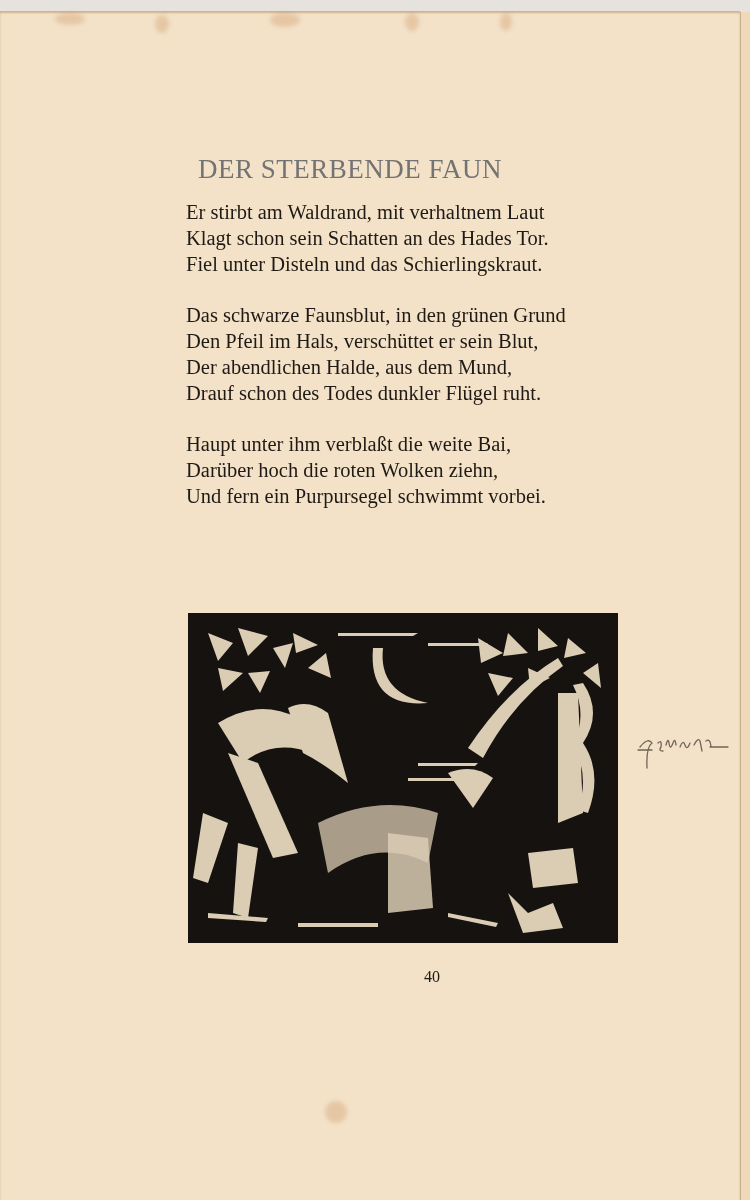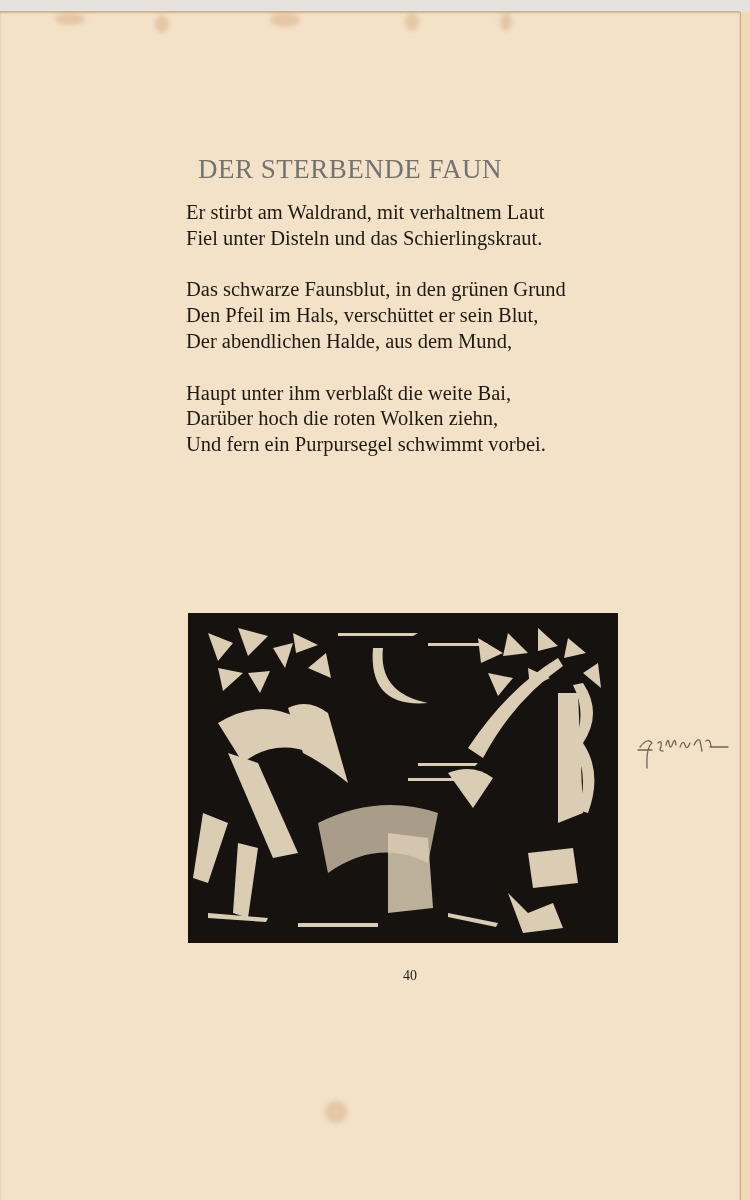--- a/index.html
+++ b/index.html
@@ -26,22 +26,22 @@
   }
   .poem { position:absolute; left:186px; top:188px; color:#1f1a15;
     font-family:"Liberation Serif", serif; font-size:20.5px; line-height:25.8px;margin-top:12px; }
   .stanza { margin:0 0 25.8px 0; }
   .line { display:block; white-space:nowrap; }
   .woodcut {
     position:absolute; left:188px; top:613px; width:430px; height:330px;
     background:#15120f; overflow:hidden;
   }
   .woodcut svg { width:100%; height:100%; display:block; }
-  .page-number { position:absolute; left:403px; top:968px; font-family:"Liberation Serif", serif;
-    font-size:14px; color:#1f1a15; }
+  .page-number { position:absolute; left:424px; top:968px; font-family:"Liberation Serif", serif;
+    font-size:16px; color:#1f1a15; }
   .signature { position:absolute; left:636px; top:725px; width:95px; height:45px; }
 </style>
 </head>
 <body>
 
 <div class="top-strip"></div>
 
 <div class="page">
   <div class="foxing" style="left:55px;top:2px;width:30px;height:12px;"></div>
   <div class="foxing" style="left:155px;top:4px;width:14px;height:18px;"></div>
@@ -50,26 +50,28 @@
   <div class="foxing" style="left:500px;top:2px;width:12px;height:18px;"></div>
   <div class="foxing" style="left:325px;top:1090px;width:22px;height:22px;"></div>
 </div>
 <div class="page-edge-right"></div>
 
 <h1 class="title">DER STERBENDE FAUN</h1>
 
 <div class="poem">
   <div class="stanza">
     <span class="line">Er stirbt am Waldrand, mit verhaltnem Laut</span>
+    <span class="line">Klagt schon sein Schatten an des Hades Tor.</span>
     <span class="line">Fiel unter Disteln und das Schierlingskraut.</span>
   </div>
   <div class="stanza">
     <span class="line">Das schwarze Faunsblut, in den grünen Grund</span>
     <span class="line">Den Pfeil im Hals, verschüttet er sein Blut,</span>
     <span class="line">Der abendlichen Halde, aus dem Mund,</span>
+    <span class="line">Drauf schon des Todes dunkler Flügel ruht.</span>
   </div>
   <div class="stanza">
     <span class="line">Haupt unter ihm verblaßt die weite Bai,</span>
     <span class="line">Darüber hoch die roten Wolken ziehn,</span>
     <span class="line">Und fern ein Purpursegel schwimmt vorbei.</span>
   </div>
 </div>
 
 <div class="woodcut">
   <svg viewBox="0 0 430 330" preserveAspectRatio="none">

